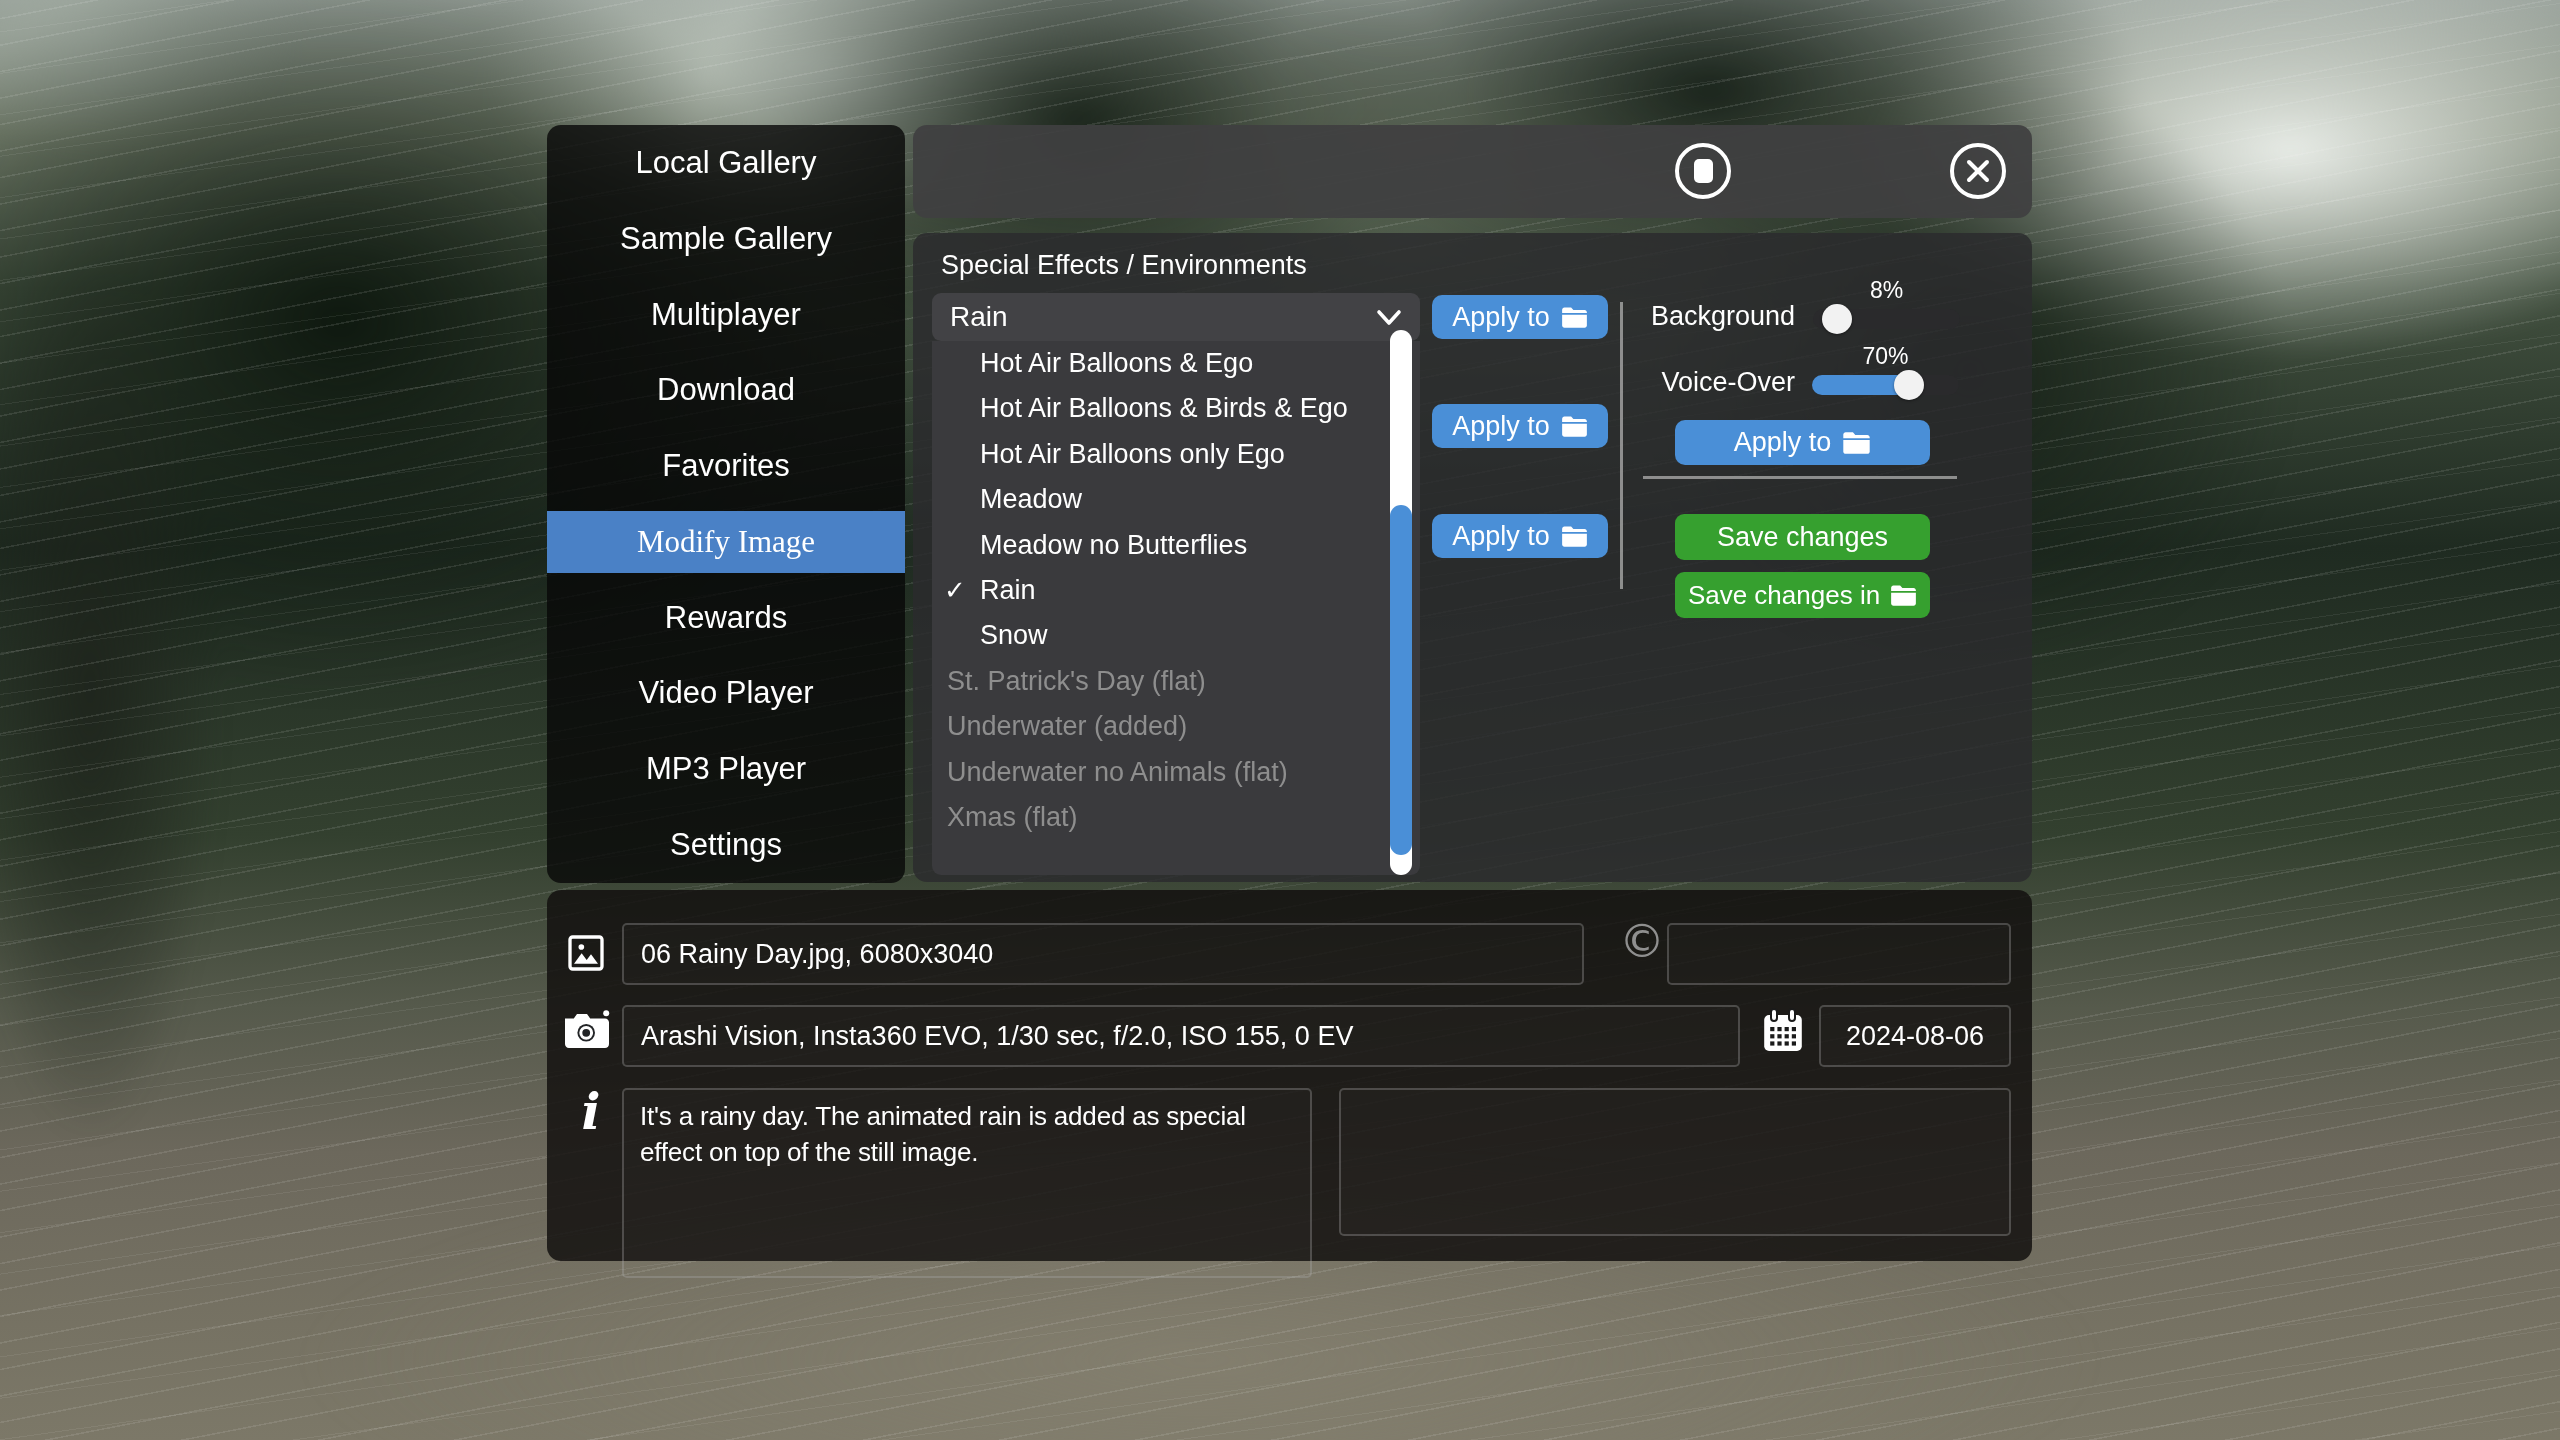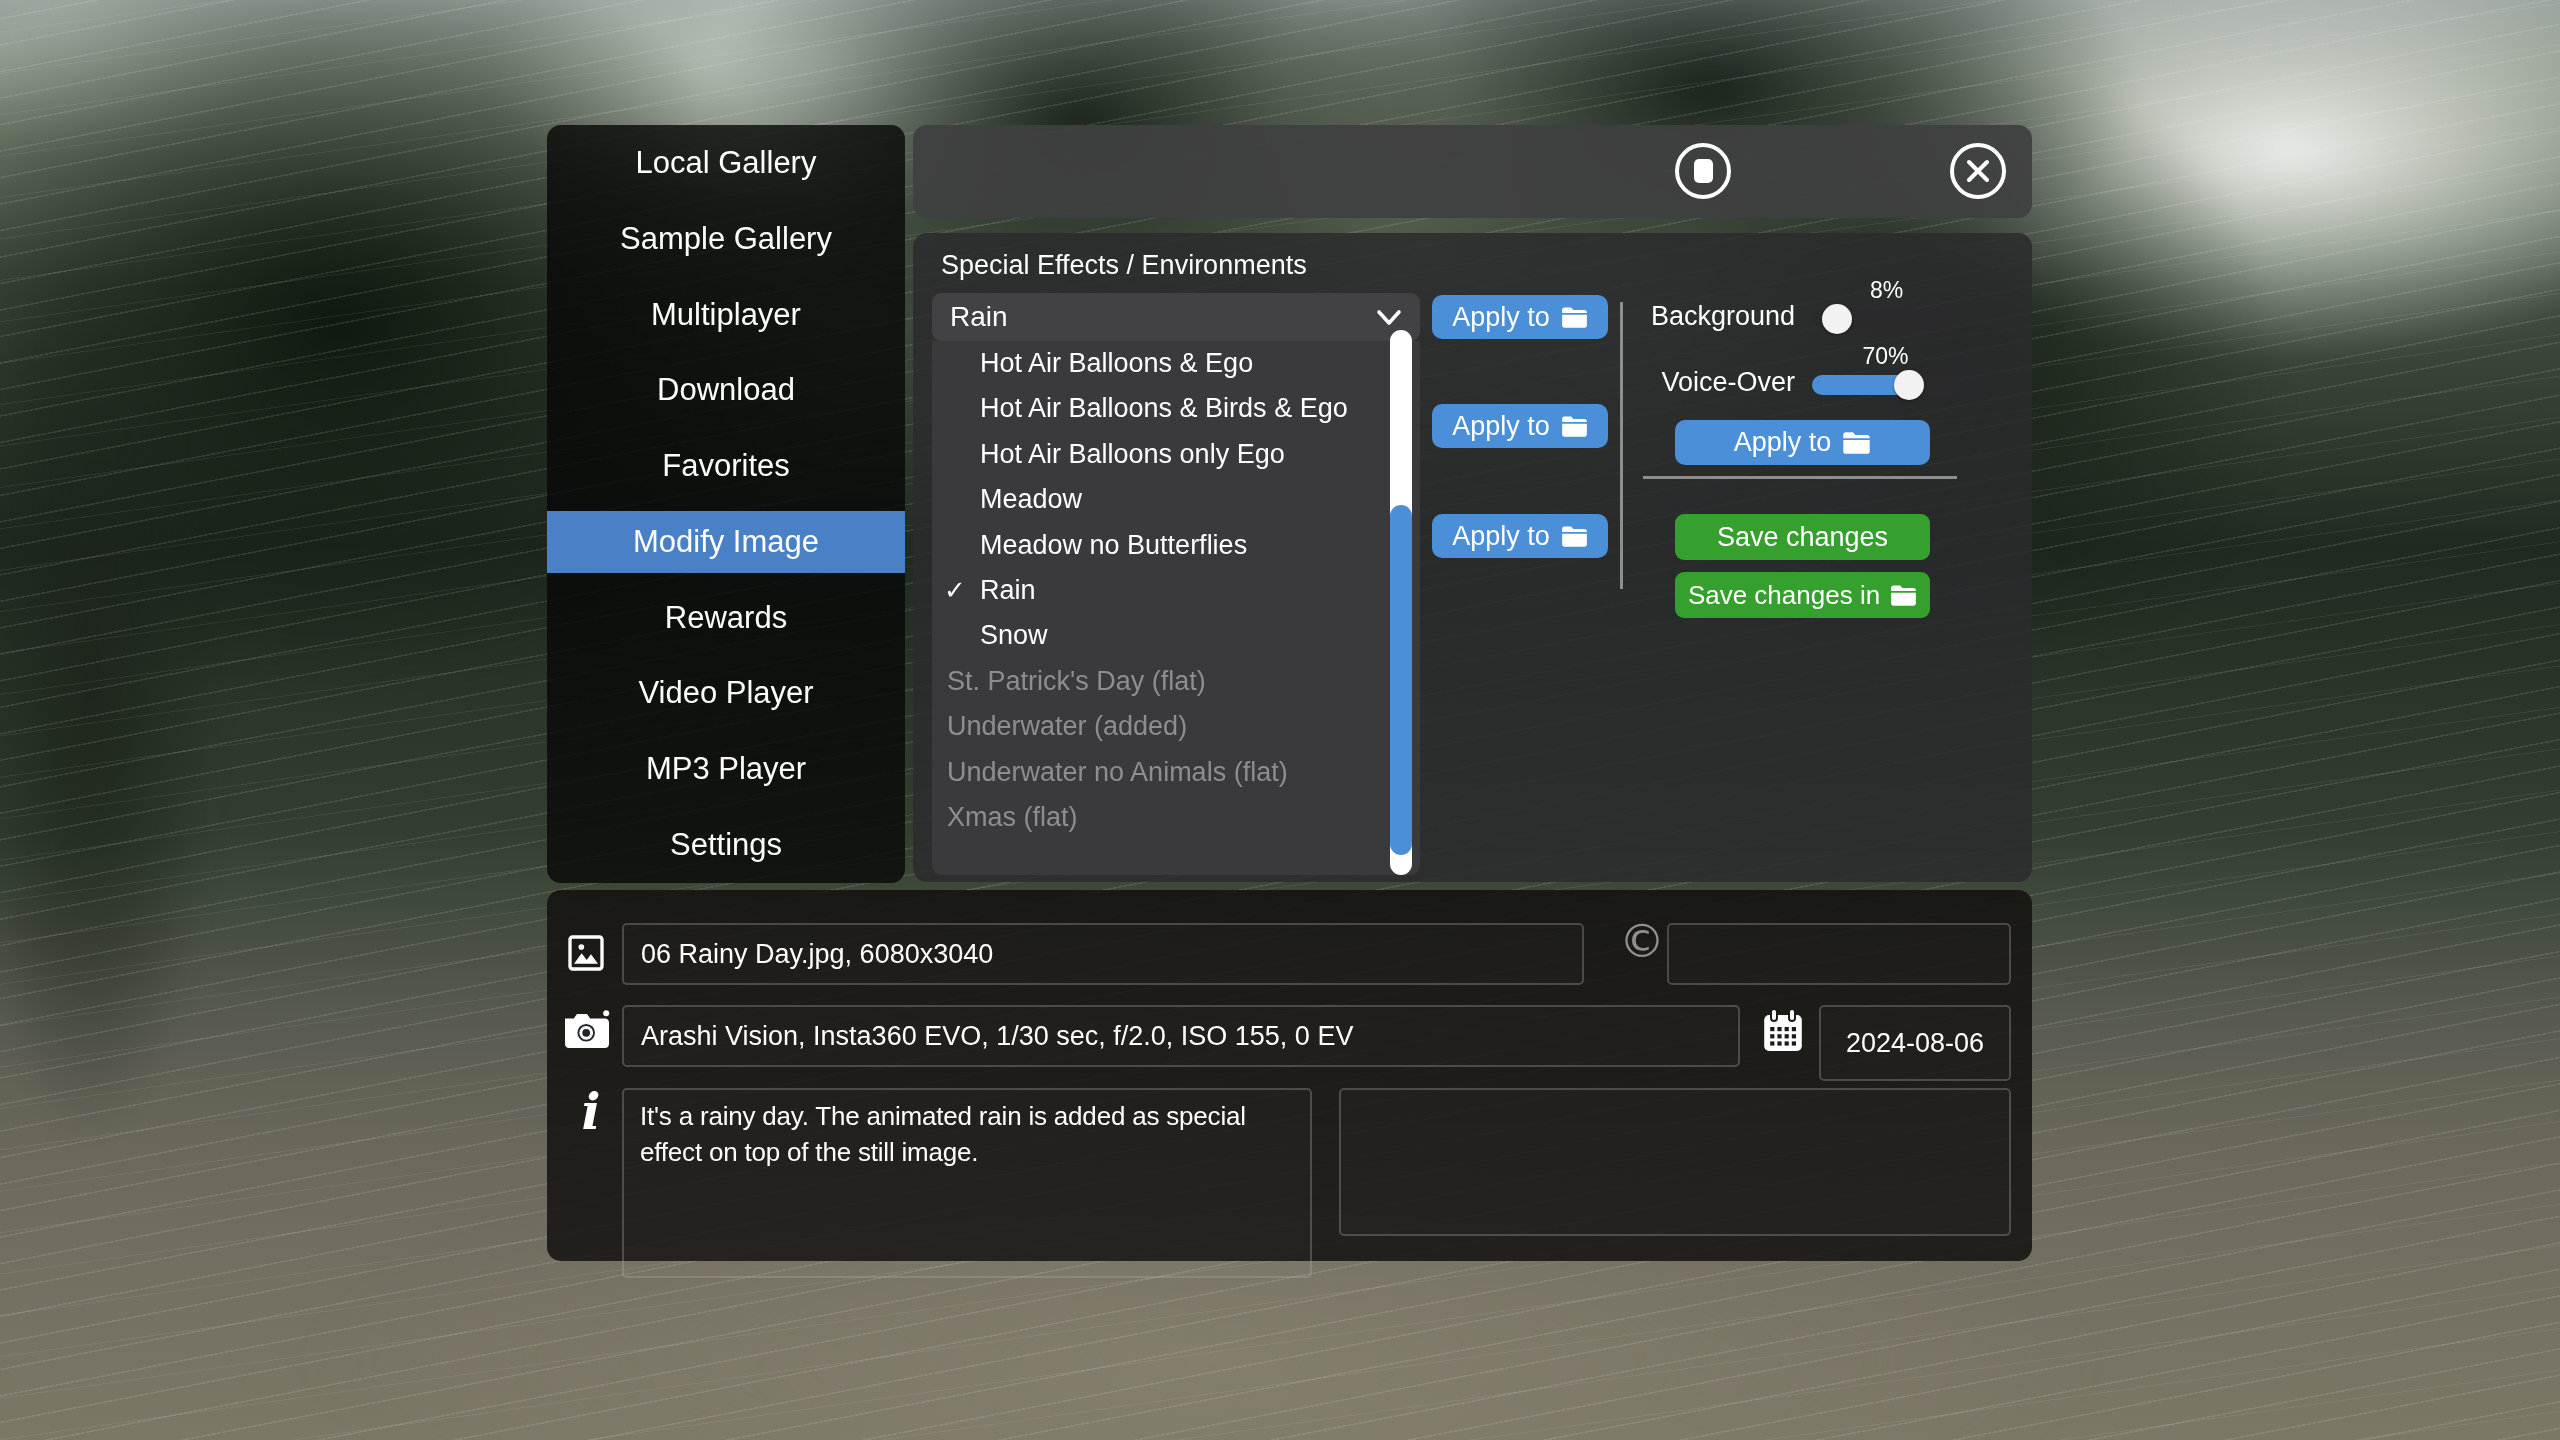--- a/index.html
+++ b/index.html
@@ -33,21 +33,21 @@
       linear-gradient(180deg,#c6d2c7 0%,#a5b8a8 22%,#688succeed 0,#5d7a63 45%,#3a5644 62%,#2a4334 78%,#243a2e 100%);}
   .rain{position:absolute;inset:-60px;pointer-events:none;}
   #rain1{background:repeating-linear-gradient(169deg,rgba(255,255,255,0) 0 10px,rgba(255,255,255,.10) 10px 11.5px,rgba(255,255,255,0) 11.5px 26px);}
   #rain2{background:repeating-linear-gradient(172deg,rgba(255,255,255,0) 0 17px,rgba(255,255,255,.07) 17px 18px,rgba(255,255,255,0) 18px 41px);}
 
   
   .panel{position:absolute;border-radius:14px;}
   #sidebar{left:547px;top:125px;width:358px;height:758px;background:rgba(8,8,8,.80);
     display:flex;flex-direction:column;justify-content:space-between;padding:7px 0;box-sizing:border-box;}
   .side-item{height:62px;line-height:62px;text-align:center;font-size:31px;color:#fff;cursor:pointer;}
-  .side-item.selected{background:#4a81c6;}
+  .side-item.selected{background:#4a81c6;font-family:Liberation Serif, serif;}
 
   #topbar{left:913px;top:125px;width:1119px;height:93px;background:rgba(63,63,65,.93);}
   .circle-btn{position:absolute;top:18px;width:56px;height:56px;border:4px solid #fff;border-radius:50%;
     box-sizing:border-box;display:flex;align-items:center;justify-content:center;cursor:pointer;}
   #stop-btn{left:762px;}
   #close-btn{left:1037px;}
   .stop-square{width:19px;height:24px;background:#fff;border-radius:5px;}
 
   #effects{left:913px;top:233px;width:1119px;height:649px;background:rgba(43,43,45,.84);}
   #fx-header{left:28px;top:17px;font-size:27px;}
@@ -81,21 +81,21 @@
   #apply-big{left:762px;top:187px;width:255px;height:45px;}
   #save-btn{left:762px;top:257px;width:255px;height:46px;}
   #save-in-btn{left:762px;top:315px;width:255px;height:46px;font-size:26px;}
 
   #details{left:547px;top:890px;width:1485px;height:371px;background:rgba(18,16,14,.84);}
   .field{position:absolute;border:2px solid rgba(170,170,170,.32);border-radius:5px;box-sizing:border-box;
     display:flex;align-items:center;padding:0 17px;font-size:27px;color:#fff;background:rgba(255,255,255,.015);}
   #f-name{left:75px;top:33px;width:962px;height:62px;}
   #f-copy{left:1120px;top:33px;width:344px;height:62px;}
   #f-cam{left:75px;top:115px;width:1118px;height:62px;}
-  #f-date{left:1272px;top:115px;width:192px;height:76px;justify-content:center;}
+  #f-date{left:1272px;top:115px;width:192px;height:62px;justify-content:center;}
   #f-desc{left:75px;top:198px;width:690px;height:190px;align-items:flex-start;padding:9px 16px;
     font-size:26px;line-height:1.38;letter-spacing:-.2px;}
   #f-desc2{left:792px;top:198px;width:672px;height:148px;}
   .d-icon{position:absolute;display:flex;align-items:center;justify-content:center;}
   #ic-img{left:19px;top:43px;} #ic-cam{left:14px;top:118px;} #ic-cal{left:1214px;top:117px;}
   #ic-copy{left:1072px;top:24px;width:46px;font-size:46px;color:#8f8f8f;font-family:"DejaVu Sans",sans-serif;}
   #ic-info{left:24px;top:192px;width:40px;font-family:"DejaVu Serif",serif;font-style:italic;font-weight:bold;font-size:50px;}
 </style>
 </head>
 <body>

